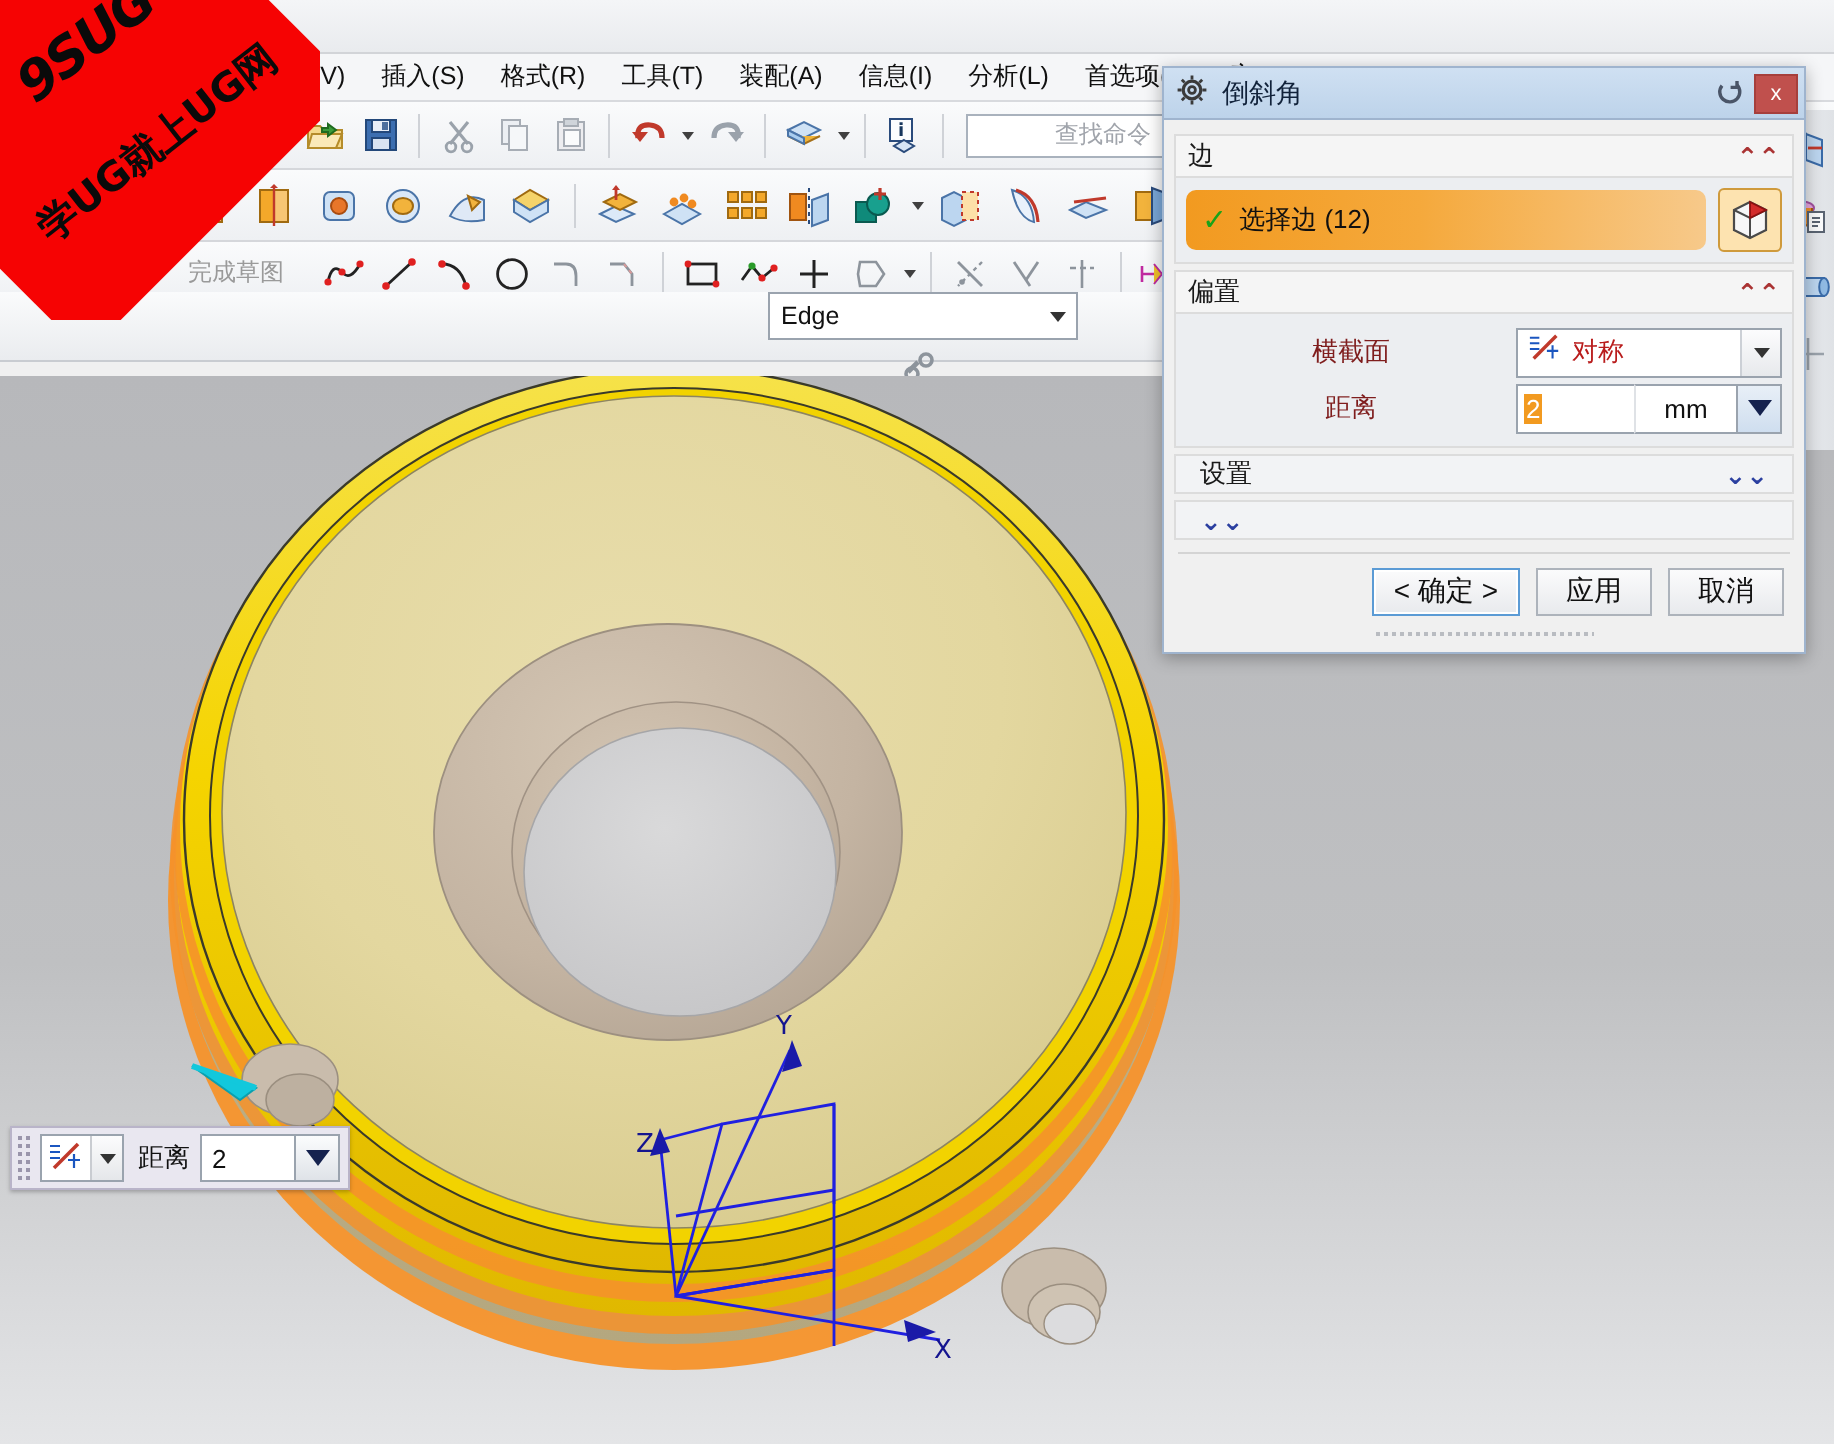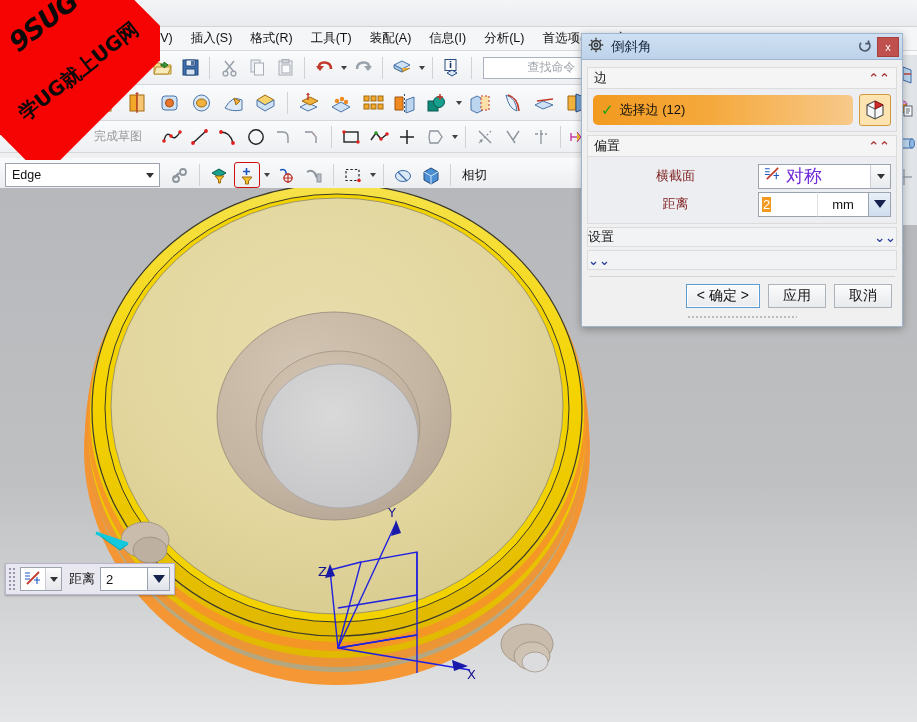--- a/index.html
+++ b/index.html
@@ -43,23 +43,23 @@
   
   .toolbar {
     position: absolute; left: 0; width: 917px;
     background: linear-gradient(to bottom,#fafbfc 0%, #eef0f3 100%);
     border-bottom: 1px solid #d5d7db;
     display: flex; align-items: center; padding-left: 2px;
   }
   #toolbar1 { top: 51px; height: 34px; }
   #toolbar2 { top: 85px; height: 36px; }
   #toolbar3 { top: 121px; height: 32px; }
-  #selbar   { top: 158px; height: 35px;
+  #selbar   { top: 146px; height: 35px;
     background: linear-gradient(to bottom,#fafbfc 0%, #eaecef 100%);
-    border-bottom: 1px solid #c9ccd1; }
+    border-bottom: 1px solid #c9ccd1; flex-direction: column; }
 
   .tsep { width: 1px; height: 22px; background: #cfd2d7; margin: 0 5px; flex: none; }
   .tbtn {
     width: 26px; height: 26px; flex: none; margin: 0 1px;
     display: flex; align-items: center; justify-content: center;
     border: 1px solid transparent; border-radius: 3px;
   }
   .tbtn.big { width: 30px; height: 30px; }
   .tbtn svg { display: block; }
   .caret {
@@ -203,21 +203,21 @@
     background: #fde3b0; border: 1px solid #cf9a3c; border-radius: 3px;
     display: flex; align-items: center; justify-content: center;
   }
 
   .field-row { display: flex; align-items: center; height: 28px; }
   .field-row .flabel { width: 165px; font-size: 13px; color: #7f1d1d; flex: none; text-align: center; }
   .sec-combo {
     flex: 1; height: 25px; background: #fff; border: 1px solid #9aa3ae;
     display: flex; align-items: center; padding-left: 4px;
   }
-  .sec-combo .sv { font-size: 18px; color: #6d28d9; margin-left: 4px; flex: 1; }
+  .sec-combo .sv { font-size: 13px; color: #b91c1c; margin-left: 4px; flex: 1; }
   .sec-combo .sa {
     width: 20px; height: 23px; border-left: 1px solid #ccd0d6;
     background: linear-gradient(to bottom,#fcfcfd,#e7e9ec);
     display: flex; align-items: center; justify-content: center;
   }
   .sec-combo .sa i {
     width: 0; height: 0; border-left: 4px solid transparent;
     border-right: 4px solid transparent; border-top: 5px solid #333;
   }
   .dist-wrap { flex: 1; display: flex; align-items: center; height: 25px; }
@@ -239,21 +239,21 @@
     background: linear-gradient(to bottom,#e8eff7,#cfdeef);
     border: 1px solid #9aa3ae; border-left: none;
     display: flex; align-items: center; justify-content: center;
   }
   .dist-spin i {
     width: 0; height: 0; border-left: 6px solid transparent;
     border-right: 6px solid transparent; border-top: 8px solid #15224e;
   }
 
   .collapsed-bar {
-    height: 20px; display: flex; align-items: center; padding: 0 0;
+    height: 20px; display: flex; align-items: center; padding: 0 12px;
     background: #f2f3f5; border: 1px solid #dcdcdc; margin-top: 3px;
   }
   .collapsed-bar .gt { flex: 1; font-size: 13px; color: #1a1a1a; }
 
   .dlg-sep { height: 1px; background: #d4d4d4; margin: 6px 2px 0 2px; }
   .dlg-buttons { display: flex; justify-content: flex-end; padding: 7px 5px 4px 5px; gap: 8px; }
   .dbtn {
     height: 24px; min-width: 58px; padding: 0 10px;
     display: flex; align-items: center; justify-content: center;
     font-size: 14px; color: #111;

